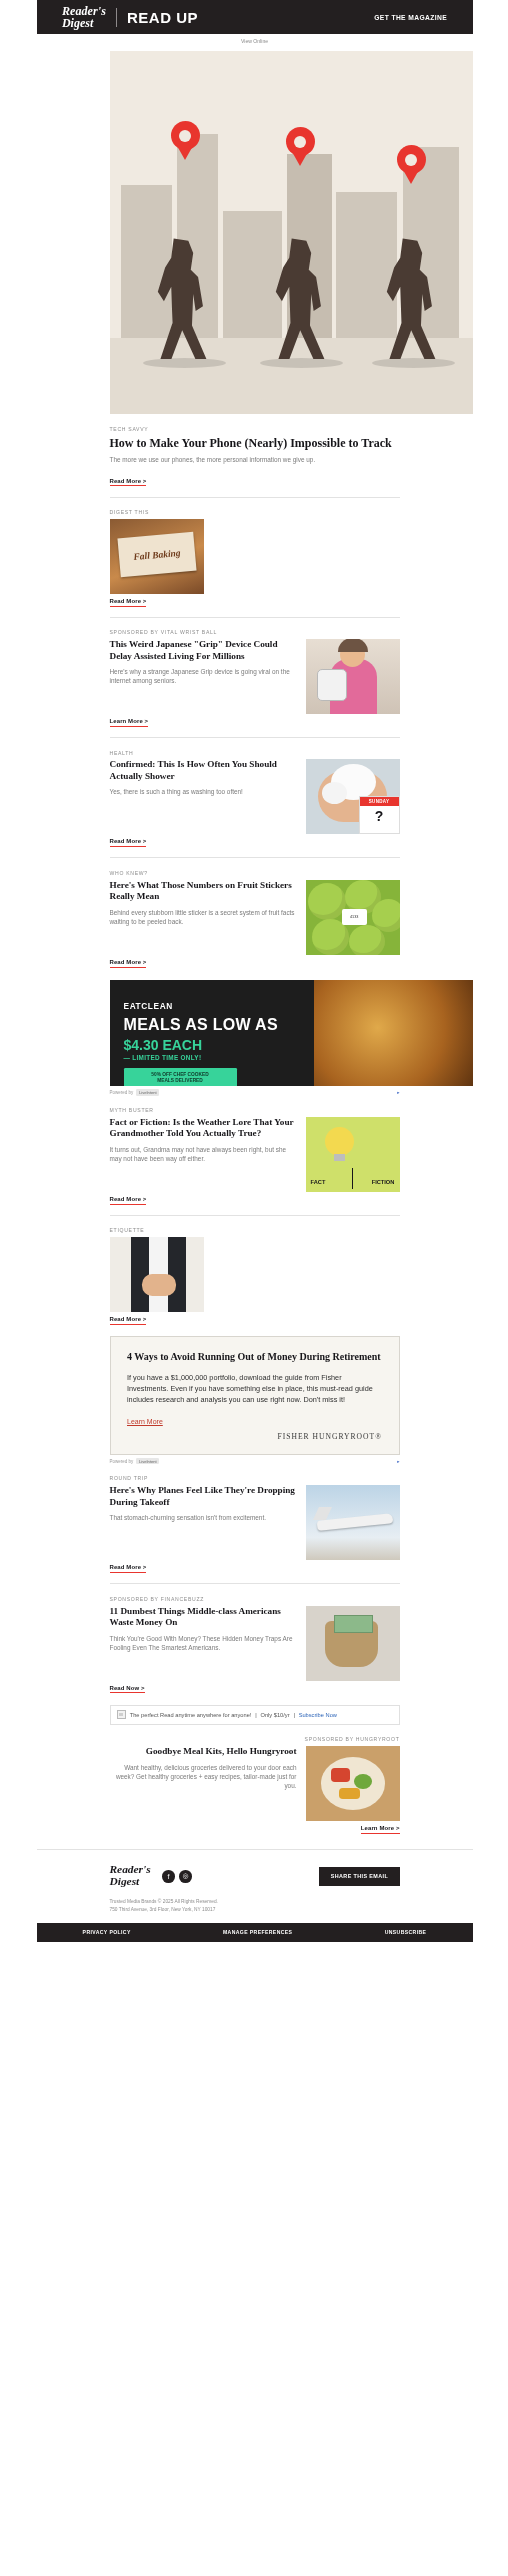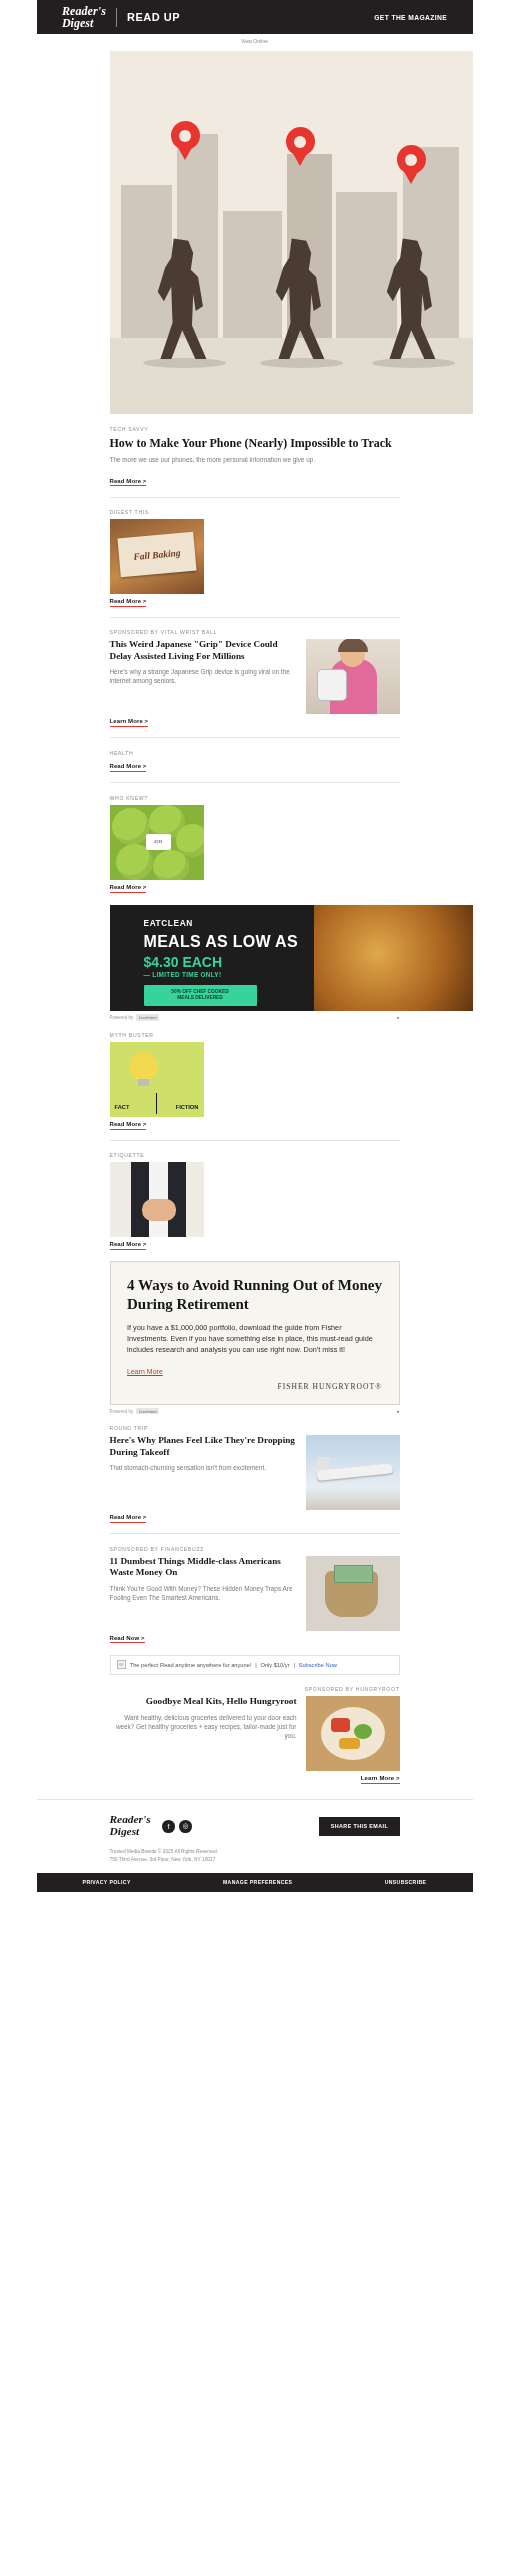--- a/index.html
+++ b/index.html
@@ -48,21 +48,21 @@
     font-weight: bold;
     margin-top: 0.6px;
   }
   .logo-divider {
     width: 0.6px;
     height: 19px;
     background: #8e8a8b;
     margin: 0 10.2px;
   }
   .readup {
-    font-size: 11px;
+    font-size: 15px;
     font-weight: bold;
     letter-spacing: 0.5px;
   }
   .get-magazine {
     margin-left: auto;
     font-size: 6.7px;
     font-weight: bold;
     letter-spacing: 0.4px;
     color: #ffffff;
   }
@@ -295,21 +295,21 @@
 
   
   .fisher {
     border: 0.6px solid #d8d5ce;
     background: #f7f5f0;
     padding: 14px 16.5px 12.7px 16.5px;
     margin-top: 11.4px;
   }
   .fisher h2 {
     font-family: "Liberation Serif", serif;
-    font-size: 15px;
+    font-size: 10px;
     line-height: 1.25;
     margin: 0 0 9px 0;
     color: #17161a;
   }
   .fisher p {
     font-size: 7.3px;
     line-height: 1.5;
     color: #2f2f2f;
     margin: 0 0 9px 0;
   }
@@ -472,62 +472,85 @@
           <div class="hair"></div>
           <div class="device"></div>
         </div>
       </div>
       <a class="cta">Learn More &gt;</a>
       <div class="rule"></div>
     </div>
 
     <div>
       <div class="kicker">HEALTH</div>
+      <div class="row">
+        <div class="txt">
+          <div class="headline small">Confirmed: This Is How Often You Should Actually Shower</div>
+          <div class="dek">Yes, there is such a thing as washing too often!</div>
+        </div>
+        <div class="thumb th-shower">
+          <div class="hands"></div>
+          <div class="foam"></div>
+          <div class="foam2"></div>
+          <div class="calendar-badge">
+            <div class="cb-top">SUNDAY</div>
+            <div class="cb-q">?</div>
+          </div>
+        </div>
+      </div>
       <a class="cta">Read More &gt;</a>
       <div class="rule"></div>
     </div>
 
     <div>
       <div class="kicker">WHO KNEW?</div>
       <div class="row">
+        <div class="txt">
+          <div class="headline small">Here's What Those Numbers on Fruit Stickers Really Mean</div>
+          <div class="dek">Behind every stubborn little sticker is a secret system of fruit facts waiting to be peeled back.</div>
+        </div>
         <div class="thumb th-apples">
           <div class="ap" style="left:2.5px;top:3.8px;width:38px;height:37px;"></div>
           <div class="ap" style="left:39px;top:0px;width:36px;height:34px;"></div>
           <div class="ap" style="left:66px;top:19px;width:33px;height:33px;"></div>
           <div class="ap" style="left:6.4px;top:39px;width:37px;height:36px;"></div>
           <div class="ap" style="left:43px;top:45px;width:36px;height:33px;"></div>
           <div class="sticker">4133</div>
         </div>
       </div>
       <a class="cta">Read More &gt;</a>
     </div>
 
     <div class="ad-block">
       <div class="ad-eatclean">
         <div class="left"></div>
         <div class="food"></div>
-        <div style="position:absolute;left:0;top:4px;width:210px;padding-left:20px;">
+        <div style="position:absolute;left:0;top:12px;width:210px;">
           <div class="ec-logo">EATCLEAN</div>
           <div class="ec-h">MEALS AS LOW AS</div>
           <div class="ec-price">$4.30 EACH</div>
           <div class="ec-limited">— LIMITED TIME ONLY!</div>
           <div class="ec-btn" style="white-space:pre-line;">50% OFF CHEF COOKED
 MEALS DELIVERED</div>
         </div>
       </div>
       <div class="powered">
         <span>Powered by</span>
         <span class="badge">LiveIntent</span>
         <span class="adchoice">▸</span>
       </div>
     </div>
 
     <div>
       <div class="kicker">MYTH BUSTER</div>
       <div class="row">
+        <div class="txt">
+          <div class="headline small">Fact or Fiction: Is the Weather Lore That Your Grandmother Told You Actually True?</div>
+          <div class="dek">It turns out, Grandma may not have always been right, but she may not have been way off either.</div>
+        </div>
         <div class="thumb th-factfiction">
           <div class="bulb"></div>
           <div class="bulb-b"></div>
           <div class="divider"></div>
           <div class="label-l">FACT</div>
           <div class="label-r">FICTION</div>
         </div>
       </div>
       <a class="cta">Read More &gt;</a>
       <div class="rule"></div>

